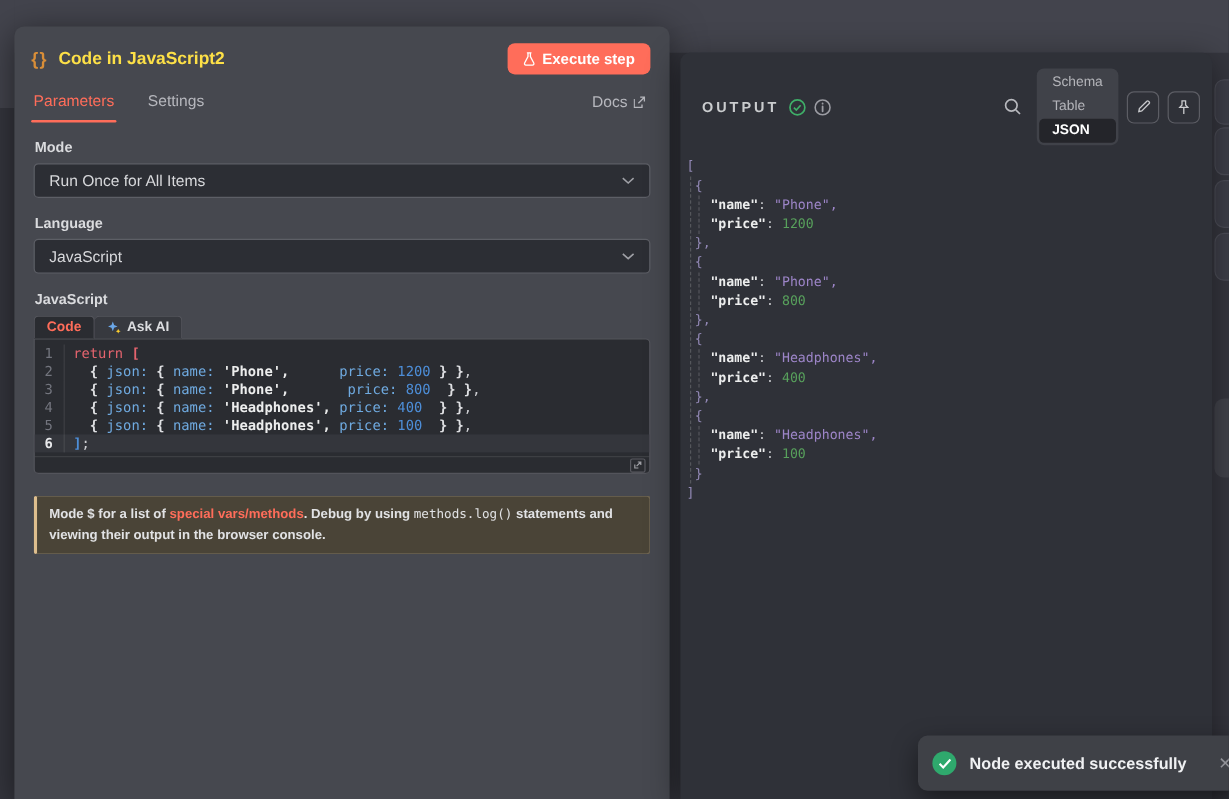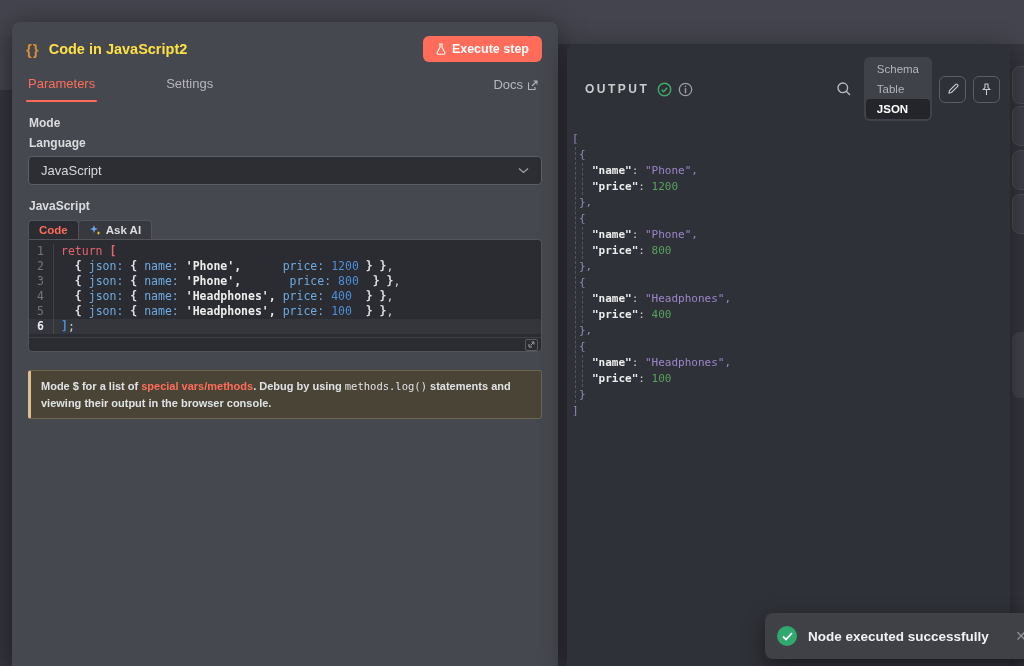--- a/index.html
+++ b/index.html
@@ -15,21 +15,21 @@
   
   .dialog{left:12px;top:22px;width:546px;height:644px;background:#46484f;
     border-radius:8px 8px 0 0;box-shadow:0 6px 28px rgba(0,0,0,.5);z-index:2;}
   .dialog-header{padding:12px 16px 0 14px;}
   .title-row{display:flex;align-items:center;height:30px;}
   .node-icon{color:#d98e38;font-weight:bold;font-size:15px;margin-right:9px;letter-spacing:1px;}
   .dialog-title{font-size:14.5px;font-weight:bold;color:#fde047;}
   .execute-btn{margin-left:auto;background:#ff6d5a;border:none;border-radius:6px;color:#fff;
     font-family:"Liberation Sans",sans-serif;font-size:12.5px;font-weight:bold;height:26px;
     padding:0 13px;display:flex;align-items:center;gap:6px;cursor:pointer;}
-  .tab-row{display:flex;align-items:center;margin-top:3px;padding:0 4px 0 2px;gap:43px;}
+  .tab-row{display:flex;align-items:center;margin-top:3px;padding:0 4px 0 2px;}
   .tab{position:relative;font-size:13px;color:#b6b7bd;padding:9px 0 11px;margin-right:28px;cursor:pointer;}
   .tab.active{color:#ff6d5a;}
   .tab.active::after{content:"";position:absolute;left:-2px;right:-2px;bottom:0;height:2px;background:#ff6d5a;border-radius:2px;}
   .docs-link{margin-left:auto;font-size:13px;color:#b6b7bd;display:flex;align-items:center;gap:5px;cursor:pointer;}
 
   .dialog-body{padding:14px 16px 0 16px;}
   .field-label{font-size:12px;font-weight:600;color:#dadbde;margin:0 0 6px 1px;}
   .select{height:27px;background:#2c2e34;border:1px solid #5d5f66;border-radius:4px;
     display:flex;align-items:center;padding:0 12px;color:#d7d8db;font-size:13px;
     margin-bottom:14px;cursor:pointer;}
@@ -131,20 +131,28 @@
           <svg width="10" height="10" viewBox="0 0 10 10">
               <path d="M1 3h-0.5v6.5H7V7 M4 6L9 1 M5.5 1H9v3.5" fill="none" stroke="#b6b7bd" stroke-width="1.1"></path>
             </svg>
         </span>
       </span>
     </div>
   </div>
 
   <div class="dialog-body">
     <div class="field-label">Mode</div>
+    <div class="select">
+      <span>Run Once for All Items</span>
+      <span class="chev" style="display:flex;">
+        <svg width="11" height="7" viewBox="0 0 11 7">
+            <path d="M1 1.5l4.5 4L10 1.5" fill="none" stroke="#9fa0a6" stroke-width="1.3"></path>
+          </svg>
+      </span>
+    </div>
 
     <div class="field-label">Language</div>
     <div class="select">
       <span>JavaScript</span>
       <span class="chev" style="display:flex;">
         <svg width="11" height="7" viewBox="0 0 11 7">
             <path d="M1 1.5l4.5 4L10 1.5" fill="none" stroke="#9fa0a6" stroke-width="1.3"></path>
           </svg>
       </span>
     </div>

